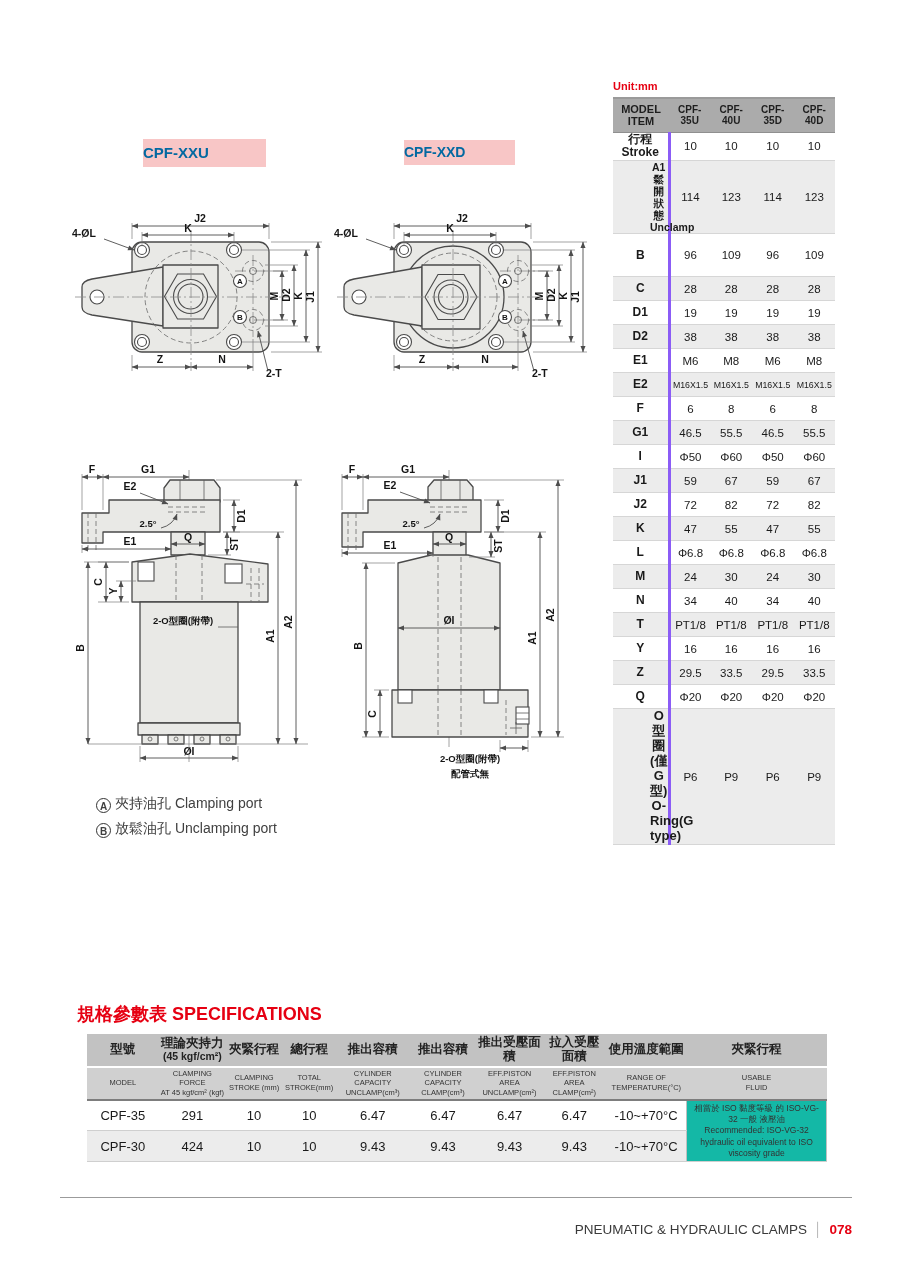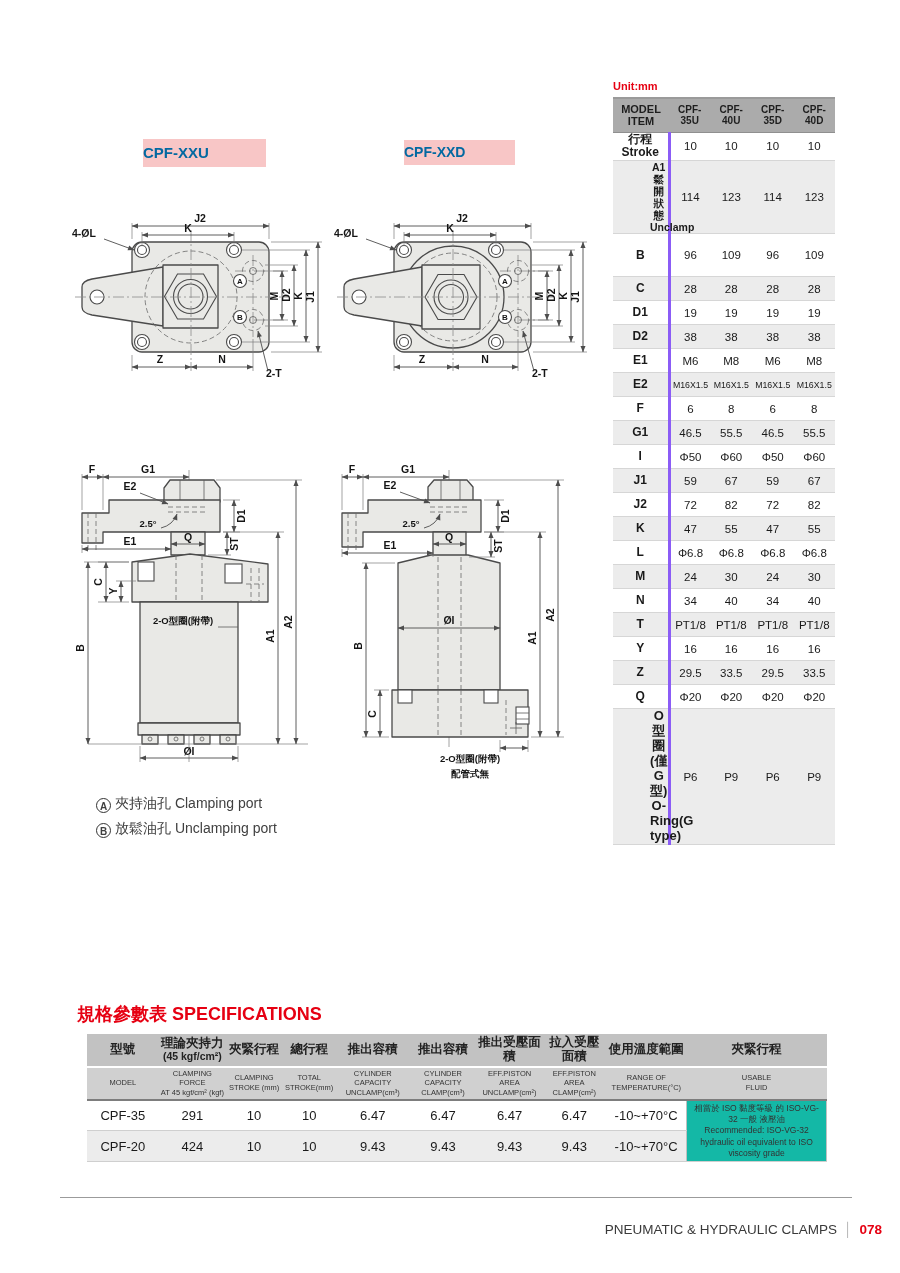--- a/index.html
+++ b/index.html
@@ -68,21 +68,21 @@
   #spec-table thead tr.en th { background:#d0d0d0; color:#333; font-size:7.5px; font-weight:normal;
     height:28px; border-bottom:2px solid #7d7d7d; line-height:1.3; padding:1px; }
   #spec-table tbody td { font-size:13px; color:#1a1a1a; text-align:center; height:31px;
     border-bottom:1px solid #cfcfcf; }
   #spec-table tbody tr:nth-child(2) td { background:#ececec; }
   #spec-table tbody td.fluid { background:#14b8a6; font-size:8.5px; line-height:1.3; color:#333;
     border-left:1px solid #c0c0c0; border-right:1px solid #c0c0c0; padding:2px 3px; }
 
   
   #footer-rule { position:absolute; left:60px; top:1197px; width:792px; height:1px; background:#9b9b9b; }
-  #footer { position:absolute; left:0; top:1222px; width:852px; text-align:right; font-size:13.5px; color:#3a3a3a;margin-left:30px; }
+  #footer { position:absolute; left:0; top:1222px; width:852px; text-align:right; font-size:13.5px; color:#3a3a3a; }
   #footer .sep { color:#b5b5b5; margin:0 7px; }
   #footer .pg { color:#e60012; font-weight:bold; }
 </style>
 </head>
 <body>
 
 <div id="page">
 
   <svg width="0" height="0" style="position:absolute">
     <defs>
@@ -625,21 +625,21 @@
             <td>10</td>
             <td>10</td>
             <td>6.47</td>
             <td>6.47</td>
             <td>6.47</td>
             <td>6.47</td>
             <td>-10~+70°C</td>
             <td class="fluid" rowspan="2">相當於 ISO 黏度等級 的 ISO-VG-32 一般 液壓油<br>Recommended: ISO-VG-32 hydraulic oil equivalent to ISO viscosity grade</td>
           </tr>
           <tr>
-            <td>CPF-20</td>
+            <td>CPF-30</td>
             <td>424</td>
             <td>10</td>
             <td>10</td>
             <td>9.43</td>
             <td>9.43</td>
             <td>9.43</td>
             <td>9.43</td>
             <td>-10~+70°C</td>
           </tr>
         </tbody>

